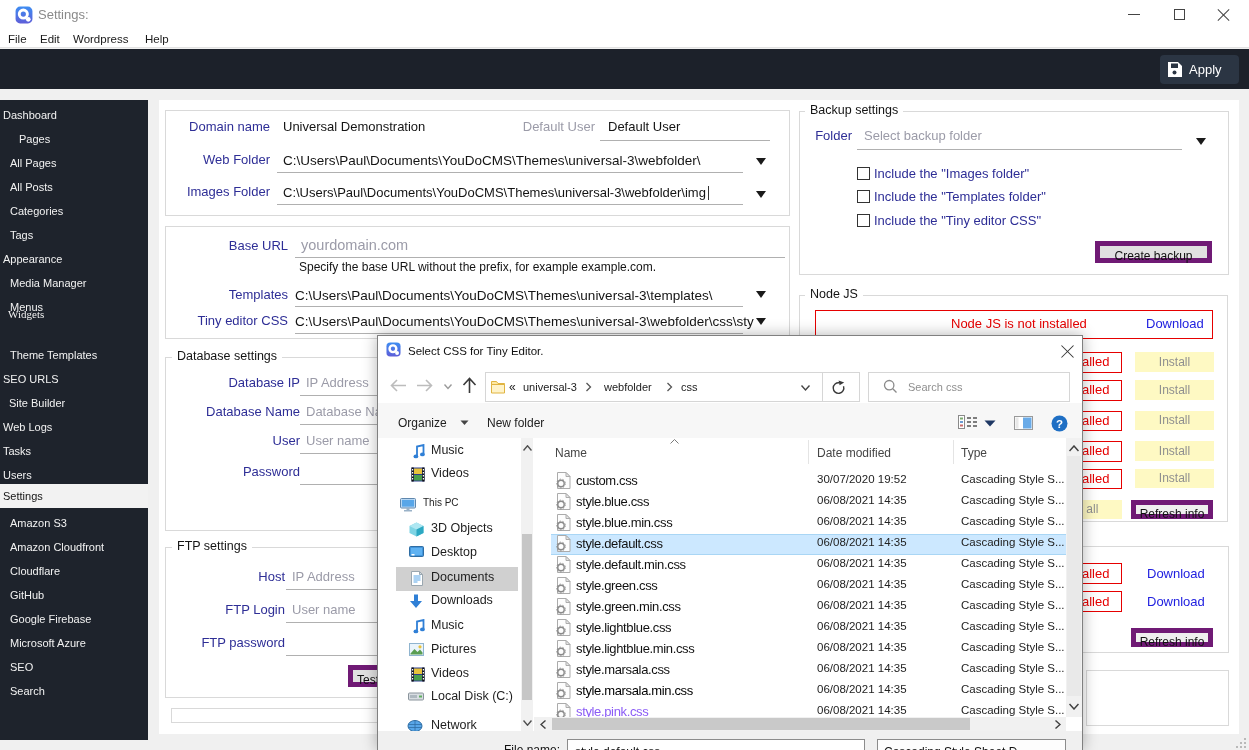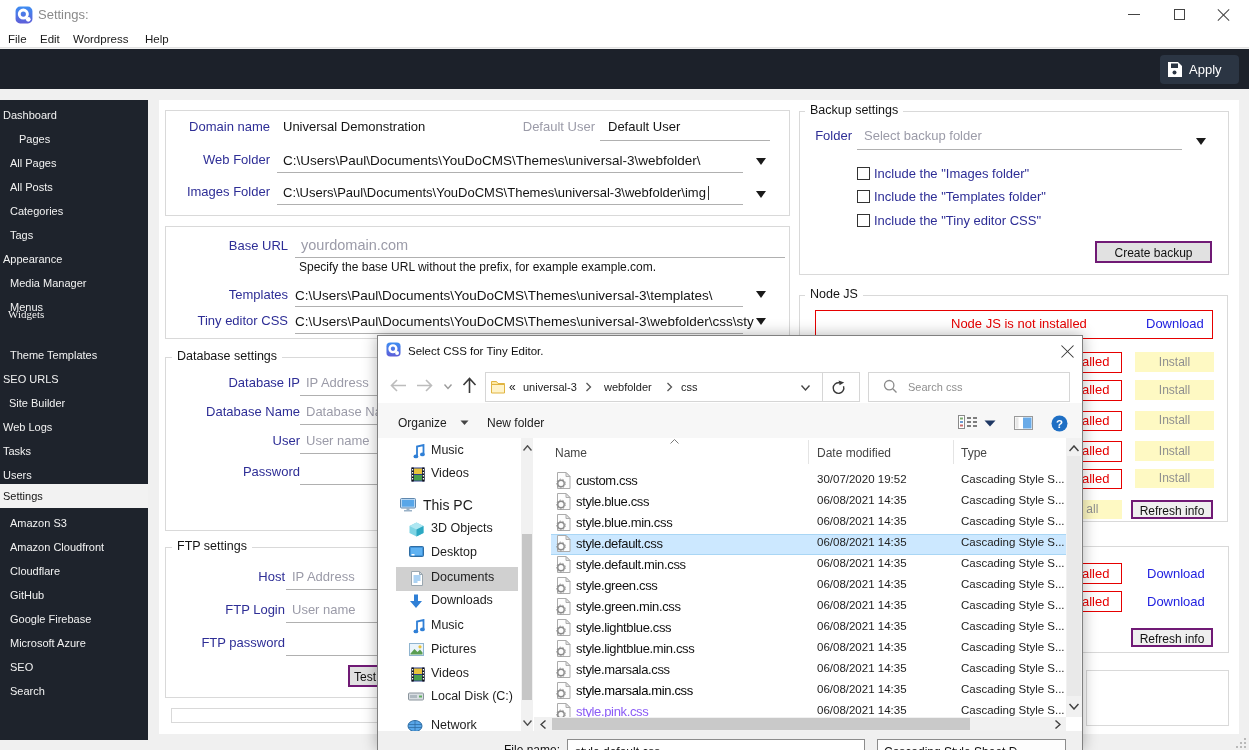--- a/index.html
+++ b/index.html
@@ -7,21 +7,21 @@
   body { position:relative; background:#f0f0f0; font-family:"Liberation Sans", sans-serif; font-size:13px; color:#141414; }
   .abs { position:absolute; }
   .lbl { position:absolute; color:#2e2e96; font-size:13px; text-align:right; white-space:nowrap; }
   .val { position:absolute; color:#141414; font-size:13px; white-space:nowrap; }
   .ph  { position:absolute; color:#9b9ba8; font-size:13px; white-space:nowrap; }
   .path { position:absolute; color:#141414; font-size:13.5px; white-space:nowrap; }
   .ul  { position:absolute; border-bottom:1px solid #b0b0b0; height:0; }
   .arr { position:absolute; width:0; height:0; border-left:5.5px solid transparent; border-right:5.5px solid transparent; border-top:7px solid #1a1a1a; }
   .panel { position:absolute; background:#fff; border:1px solid #d9d9d9; }
   .leg { position:absolute; background:#fff; padding:0 5px; font-size:12.5px; color:#141414; white-space:nowrap; }
-  .btn { position:absolute; background:#e1e1e1; border:2px solid #701a75; text-align:center; font-size:12px; color:#111; white-space:nowrap; }
+  .btn { position:absolute; background:#e1e1e1; border:5px solid #701a75; text-align:center; font-size:12px; color:#111; white-space:nowrap; }
   .gbtn { position:absolute; background:#fef9c3; color:#8f8f8f; text-align:center; font-size:12px; }
   .rbox { position:absolute; border:1px solid #e60000; background:#fff; }
   .red { color:#e60000; }
   .blue { color:#2121e0; }
   .cb { position:absolute; width:13px; height:13px; background:#fff; border:1px solid #333; }
   .sbitem { position:absolute; left:0; width:148px; height:24px; line-height:24px; color:#f2f2f2; font-size:11px; white-space:nowrap; }
 </style>
 </head>
 <body>
 
@@ -314,21 +314,21 @@
         <rect x="11.8" y="8" width="1.2" height="1.5" fill="#fff"></rect>
         <rect x="11.8" y="11" width="1.2" height="1.5" fill="#fff"></rect>
       </svg></div>
     <div class="abs" style="left:431px;top:466px;font-size:12.5px;color:#1d1d1d;white-space:nowrap;">Videos</div>
     <div class="abs" style="left:400px;top:498px;"><svg width="16" height="14" viewBox="0 0 16 14">
         <rect x="0.5" y="0.5" width="15" height="9.5" rx="1" fill="#cfe4f7" stroke="#5f87ad"></rect>
         <rect x="1.8" y="1.8" width="12.4" height="6.9" fill="#58a6e8"></rect>
         <rect x="6.5" y="10" width="3" height="2" fill="#9ab2c8"></rect>
         <rect x="4" y="12" width="8" height="1.5" fill="#9ab2c8"></rect>
       </svg></div>
-    <div class="abs" style="left:423px;top:497px;font-size:14px;color:#1d1d1d;white-space:nowrap;text-align:center;">This PC</div>
+    <div class="abs" style="left:423px;top:497px;font-size:10px;color:#1d1d1d;white-space:nowrap;text-align:center;">This PC</div>
     <div class="abs" style="left:409px;top:522px;"><svg width="15" height="15" viewBox="0 0 15 15">
         <path d="M7.5 0.5 L14.5 4 V11 L7.5 14.5 L0.5 11 V4 Z" fill="#7fd4e4"></path>
         <path d="M7.5 0.5 L14.5 4 L7.5 7.5 L0.5 4 Z" fill="#aee7f2"></path>
         <path d="M7.5 7.5 L14.5 4 V11 L7.5 14.5 Z" fill="#2ca8c2"></path>
       </svg></div>
     <div class="abs" style="left:431px;top:521px;font-size:12.5px;color:#1d1d1d;white-space:nowrap;">3D Objects</div>
     <div class="abs" style="left:409px;top:546px;"><svg width="15" height="13" viewBox="0 0 15 13">
         <rect x="0.5" y="0.5" width="14" height="10" rx="1" fill="#3d8fd6" stroke="#2f6da3"></rect>
         <rect x="1.8" y="1.8" width="11.4" height="7.4" fill="#5fb2f2"></rect>
         <rect x="2.5" y="8" width="3" height="1.5" fill="#fff"></rect>

